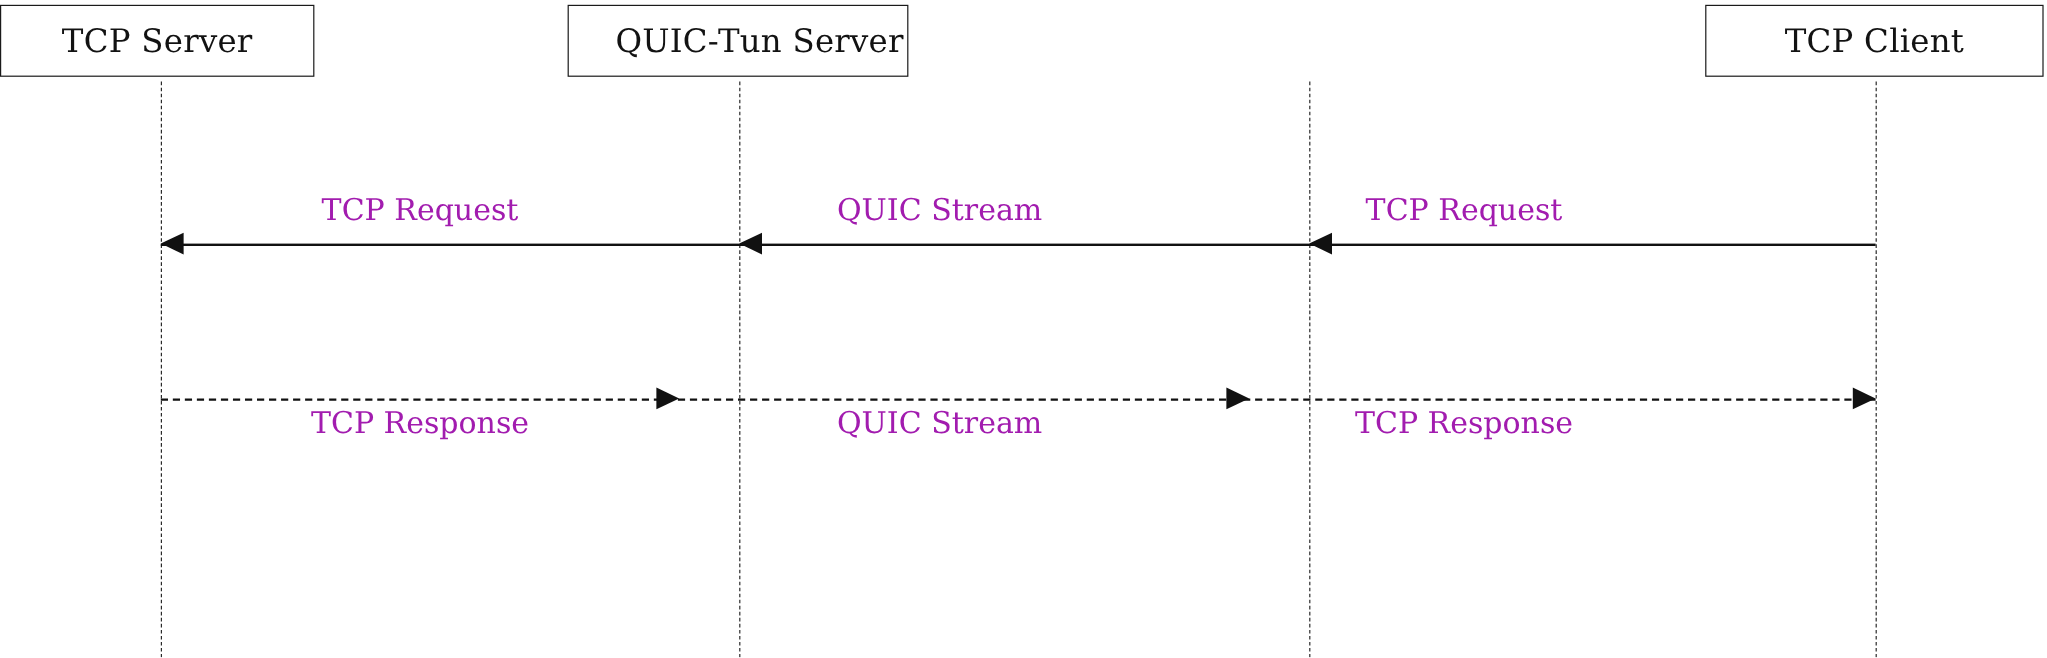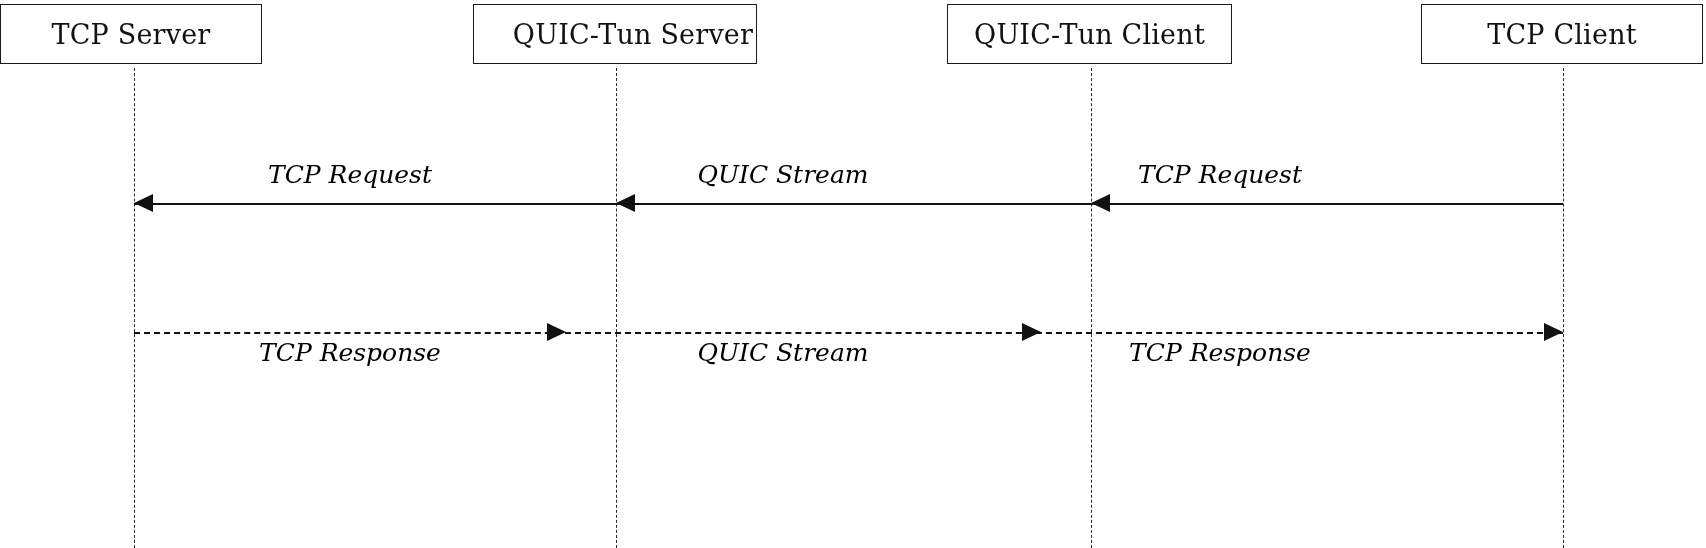--- a/index.html
+++ b/index.html
@@ -72,39 +72,35 @@
   }
   .arrowhead.right {
     border-left: 19px solid #111111;
   }
 
   
   .msg-label {
     position: absolute;
     font-size: 25px;
     line-height: 1;
-    color: #000000;
+    color: #a21caf;
     white-space: nowrap;
     transform: translateX(-50%);
-    font-style: italic;
   }
 </style>
 </head>
 <body>
 
 <div id="diagram">
 
   <div class="participant-box" style="left:0px; width:262px;">
     <span class="participant-label">TCP Server</span>
   </div>
   <div class="participant-box" style="left:473px; width:284px;padding-left:36px;">
     <span class="participant-label">QUIC-Tun Server</span>
-  </div>
-  <div class="participant-box" style="left:947px; width:285px;">
-    <span class="participant-label">QUIC-Tun Client</span>
   </div>
   <div class="participant-box" style="left:1421px; width:282px;">
     <span class="participant-label">TCP Client</span>
   </div>
 
   <div class="lifeline" style="left:134px;"></div>
   <div class="lifeline" style="left:616px;"></div>
   <div class="lifeline" style="left:1091px;"></div>
   <div class="lifeline" style="left:1563px;"></div>
 

